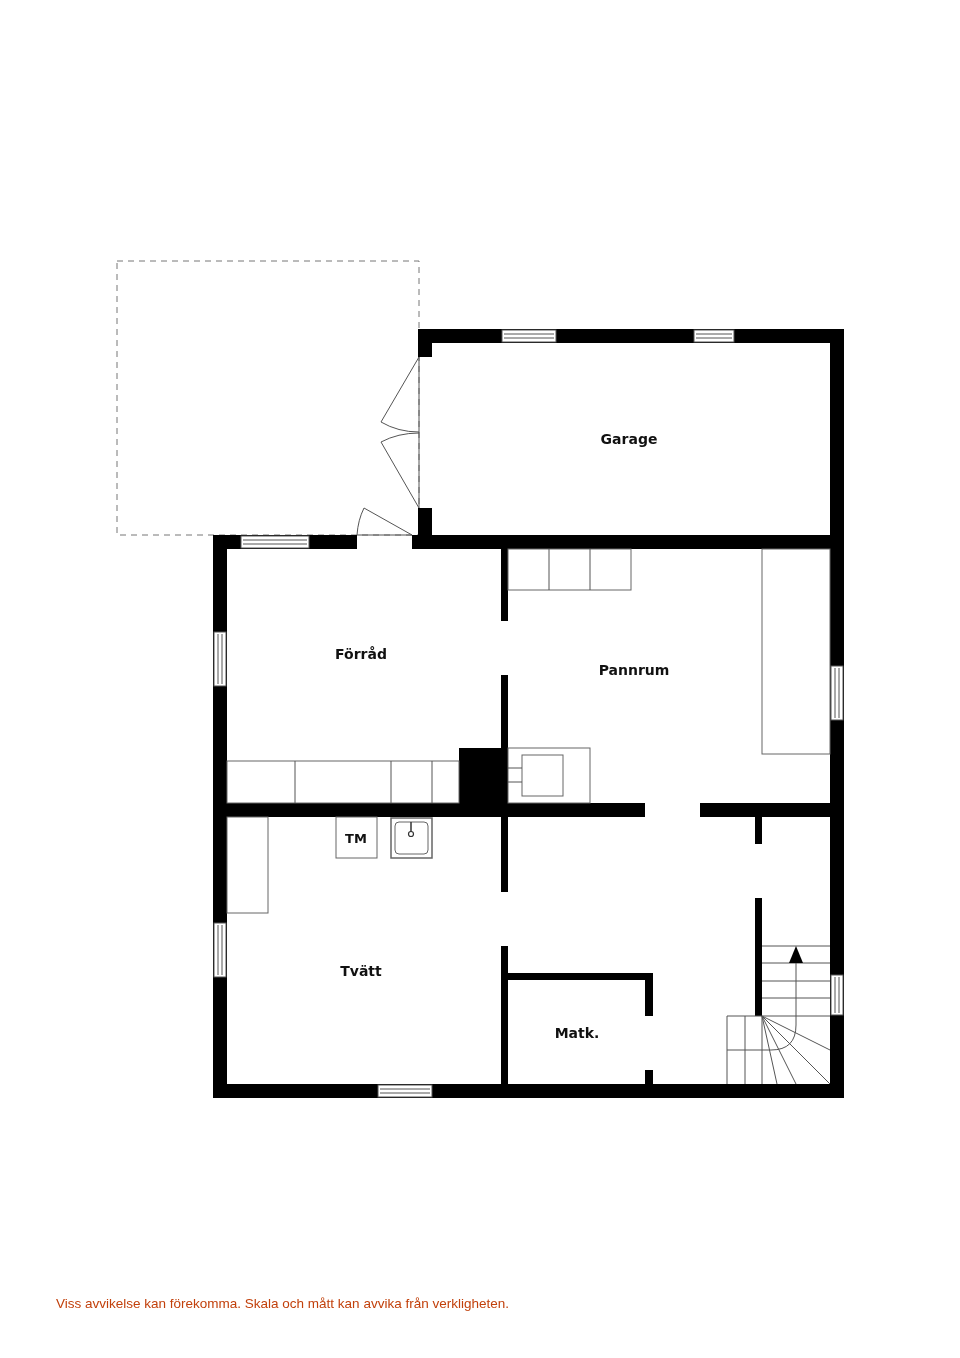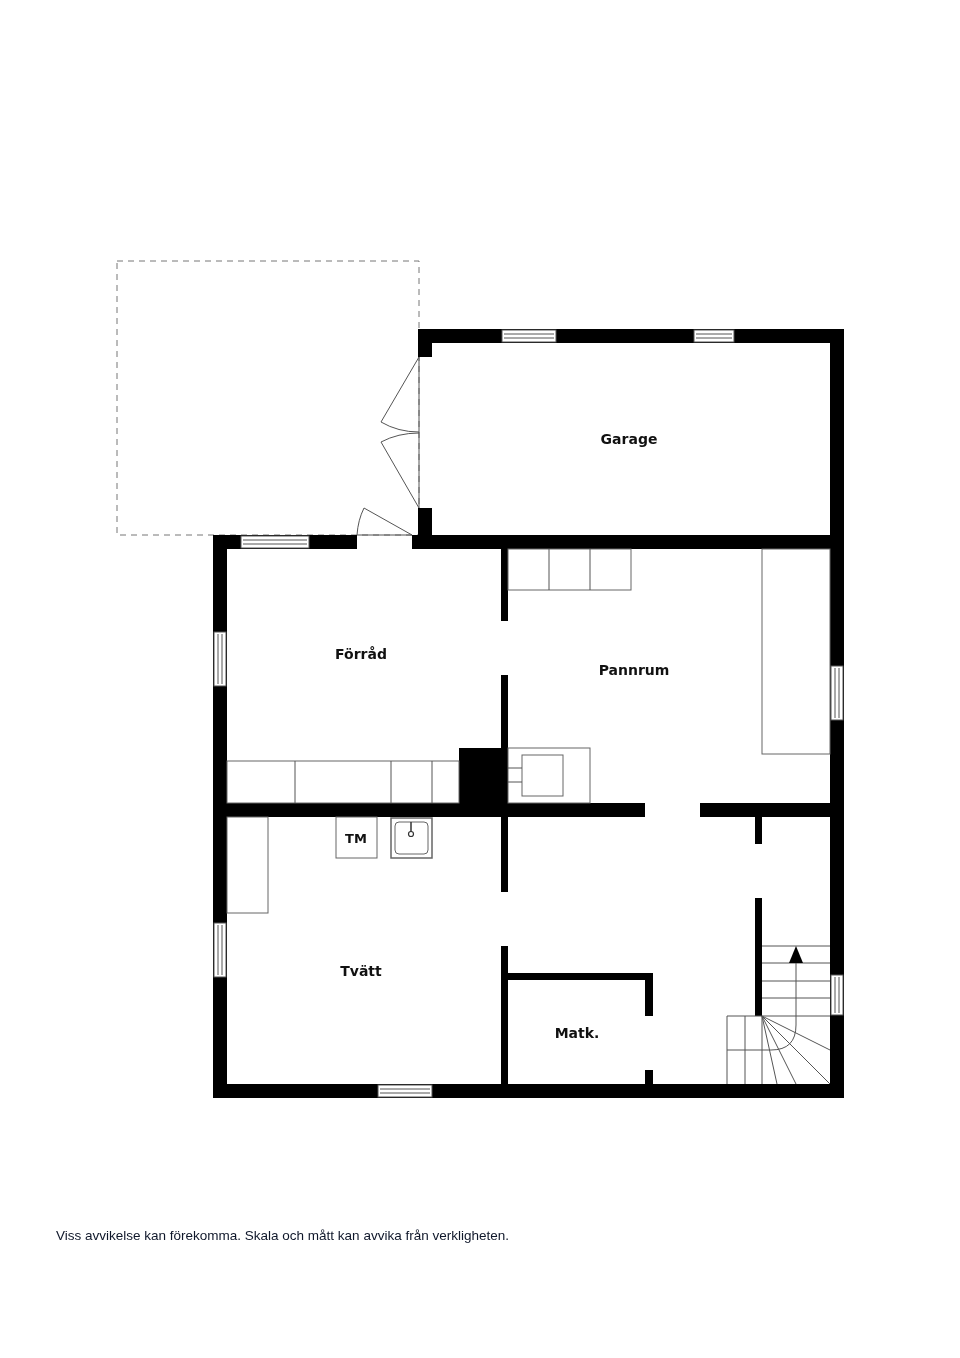--- a/index.html
+++ b/index.html
@@ -5,21 +5,21 @@
   html, body { margin: 0; padding: 0; background: #ffffff; }
   body { width: 960px; height: 1358px; position: relative; overflow: hidden; font-family: "DejaVu Sans", sans-serif; }
   #plan { position: absolute; left: 0; top: 0; width: 960px; height: 1358px; }
   .wall { fill: #000000; }
   .win { fill: #ffffff; stroke: #555555; stroke-width: 1; }
   .winline { stroke: #555555; stroke-width: 1; fill: none; }
   .thin { stroke: #555555; stroke-width: 1; fill: none; }
   .furn { stroke: #666666; stroke-width: 1; fill: #ffffff; }
   .dash { stroke: #777777; stroke-width: 1; fill: none; stroke-dasharray: 6 5; }
   .room-label { font-family: "DejaVu Sans", sans-serif; font-weight: bold; font-size: 14px; fill: #111111; }
-  .disclaimer { position: absolute; left: 56px; top: 1228px; font-family: "Liberation Sans", sans-serif; font-size: 13.5px; color: #0f172a; white-space: nowrap; }
+  .disclaimer { position: absolute; left: 56px; top: 1296px; font-family: "Liberation Sans", sans-serif; font-size: 13.5px; color: #c2410c; white-space: nowrap; }
 </style>
 </head>
 <body>
 
 <svg id="plan" viewBox="0 0 960 1358" xmlns="http://www.w3.org/2000/svg">
 
   <g>
     <rect class="dash" x="117" y="261" width="302" height="274"></rect>
   </g>
 

